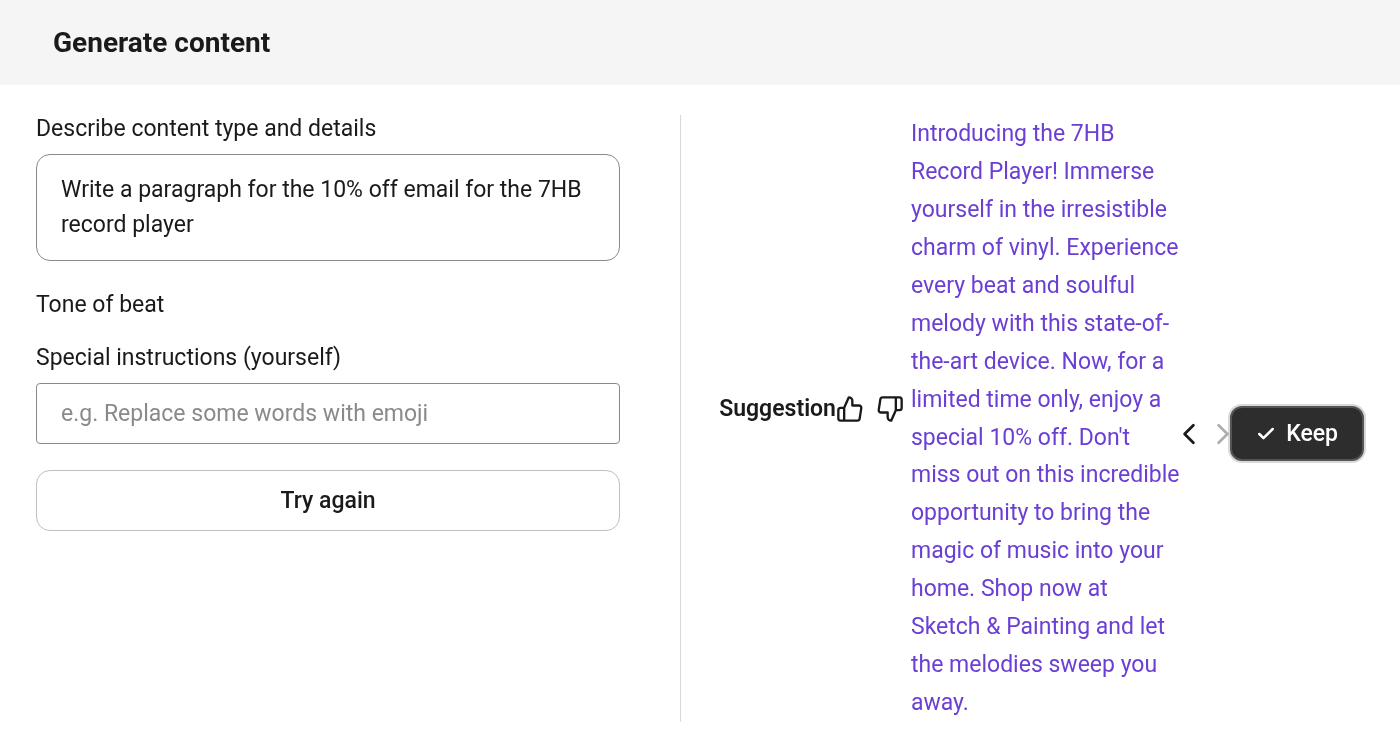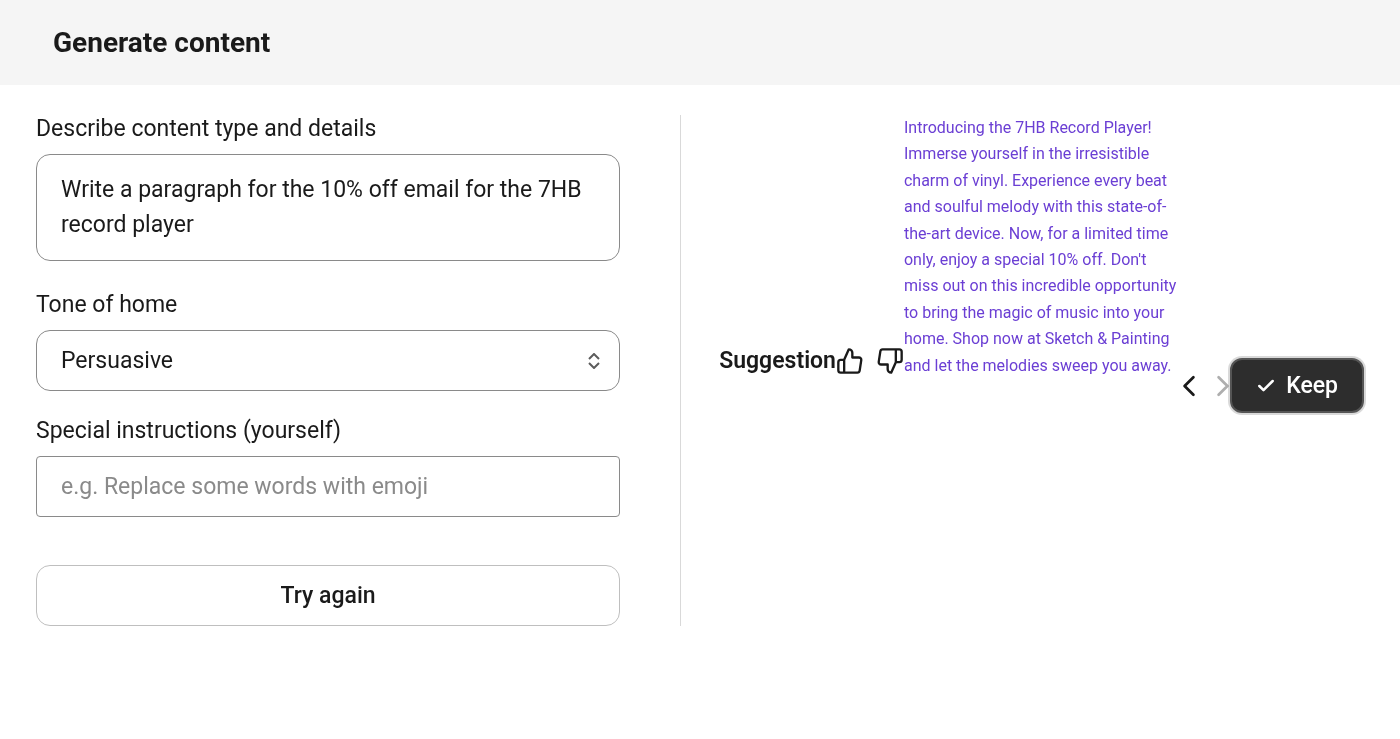--- a/index.html
+++ b/index.html
@@ -103,21 +103,20 @@
     }
     .try-again-btn {
       width: 100%;
       border: 1px solid #bfbfbf;
       border-radius: 14px;
       padding: 16px 24px;
       font-size: 23px;
       font-family: inherit;
       background: #fff;
       cursor: pointer;
-      margin-top: 22px;
       font-weight: 500;
       color: #1a1a1a;
     }
     .suggestion-header {
       display: flex;
       justify-content: space-between;
       align-items: center;
       margin-bottom: 20px;
     }
     .suggestion-title {
@@ -128,24 +127,25 @@
     .feedback-icons {
       display: flex;
       gap: 12px;
     }
     .feedback-icon {
       width: 28px;
       height: 28px;
       cursor: pointer;
     }
     .suggestion-text {
-      font-size: 16px;
+      font-size: 23px;
       line-height: 1.65;
       color: #6b3fd4;
       flex: 1;
+      margin-left: 7px;
     }
     .suggestion-footer {
       display: flex;
       justify-content: flex-start;
       align-items: center;
       margin-top: 30px;
     }
     .nav-arrows {
       display: flex;
       gap: 20px;
@@ -189,32 +189,21 @@
 
 <div class="content">
   <div class="left-pane">
 
     <div class="field-group">
       <label class="field-label">Describe content type and details</label>
       <textarea class="textarea-input" rows="2" style="">Write a paragraph for the 10% off email for the 7HB record player</textarea>
     </div>
 
     <div class="field-group">
-      <label class="field-label">Tone of home</label>
-      <div class="select-wrapper">
-        <div class="select-input">Persuasive</div>
-        <div class="select-chevrons">
-          <svg viewBox="0 0 12 7" fill="none" stroke="#5c5c5c" stroke-width="2">
-              <path d="M1 6 L6 1 L11 6"></path>
-            </svg>
-          <svg viewBox="0 0 12 7" fill="none" stroke="#5c5c5c" stroke-width="2">
-              <path d="M1 1 L6 6 L11 1"></path>
-            </svg>
-        </div>
-      </div>
+      <label class="field-label">Tone of beat</label>
     </div>
 
     <div class="field-group">
       <label class="field-label">Special instructions (yourself)</label>
       <input type="text" class="text-input" placeholder="e.g. Replace some words with emoji" style="">
     </div>
 
     <button class="try-again-btn">Try again</button>
   </div>
 

